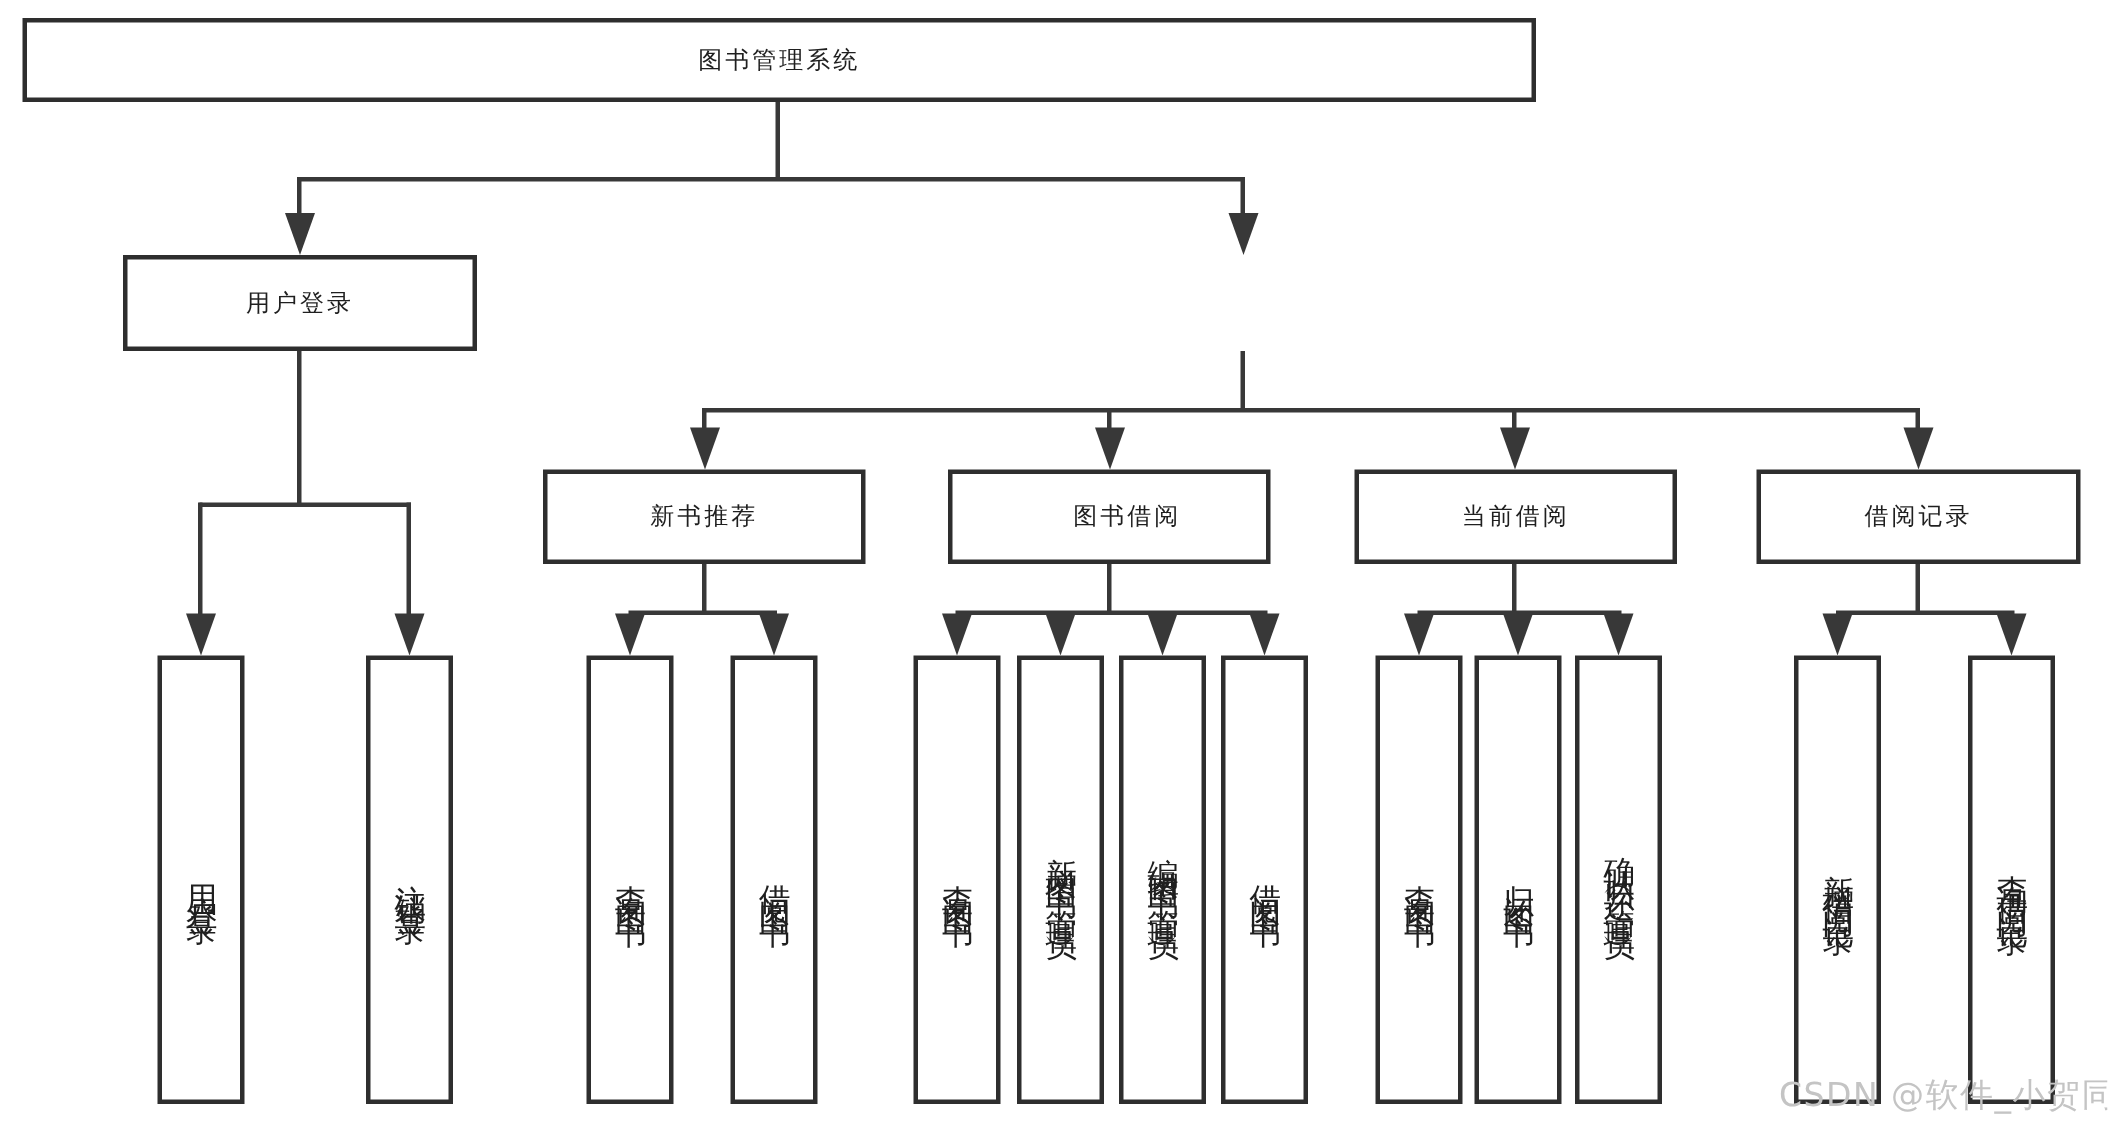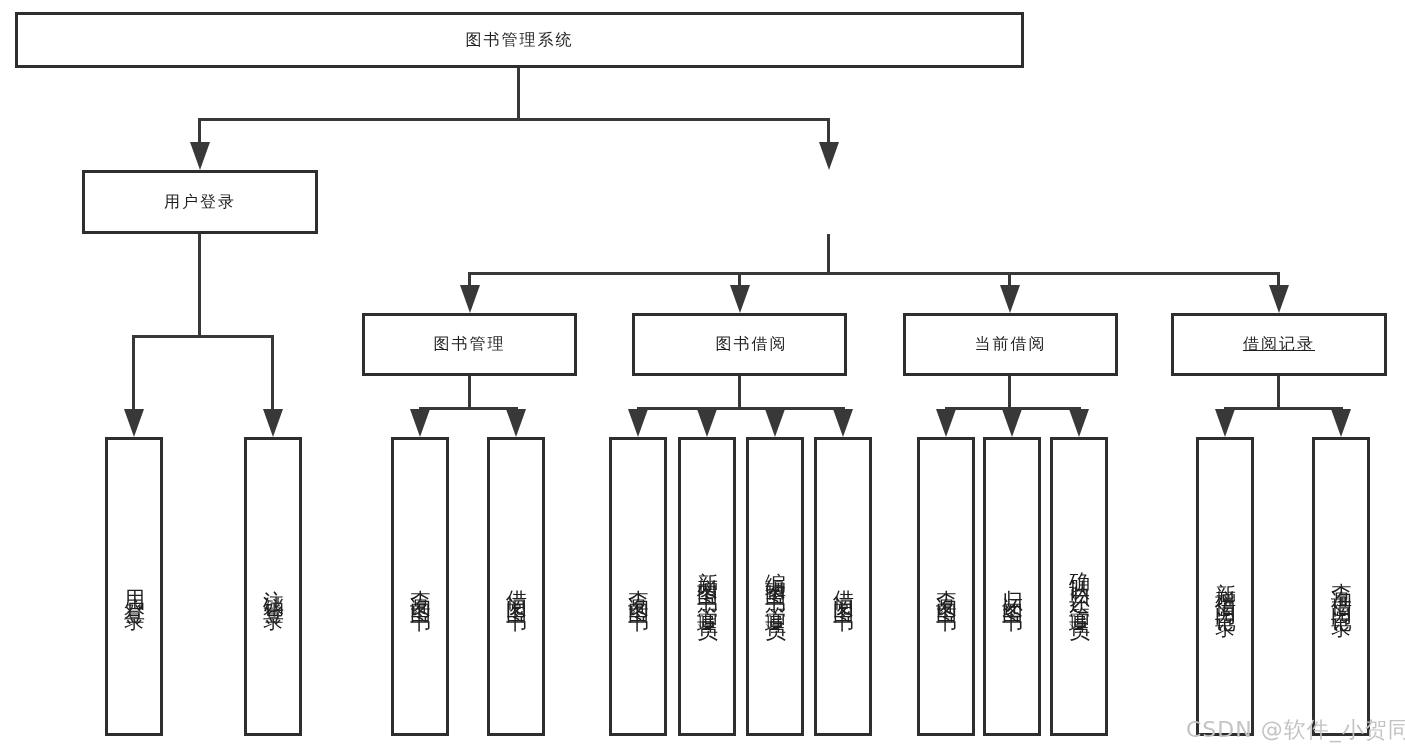--- a/index.html
+++ b/index.html
@@ -63,29 +63,29 @@
   <div class="vline" style="left:468px;top:272px;height:15px;"></div>
   <div class="vline" style="left:738px;top:272px;height:15px;"></div>
   <div class="vline" style="left:1008px;top:272px;height:15px;"></div>
   <div class="vline" style="left:1277px;top:272px;height:15px;"></div>
   <div class="arrow" style="left:460px;top:285px;"></div>
   <div class="arrow" style="left:730px;top:285px;"></div>
   <div class="arrow" style="left:1000px;top:285px;"></div>
   <div class="arrow" style="left:1269px;top:285px;"></div>
 
   <div class="box" style="left:362px;top:313px;width:215px;height:63px;">
-    <span class="lbl">图书管理</span>
+    <span class="lbl">新书推荐</span>
   </div>
   <div class="box" style="left:632px;top:313px;width:215px;height:63px;padding-left:24px;">
     <span class="lbl">图书借阅</span>
   </div>
   <div class="box" style="left:903px;top:313px;width:215px;height:63px;align-items:center;">
     <span class="lbl">当前借阅</span>
   </div>
-  <div class="box" style="left:1171px;top:313px;width:216px;height:63px;text-decoration:underline;">
+  <div class="box" style="left:1171px;top:313px;width:216px;height:63px;">
     <span class="lbl">借阅记录</span>
   </div>
 
   <div class="vline" style="left:468px;top:376px;height:33px;"></div>
   <div class="hline" style="left:419px;top:407px;width:99px;"></div>
   <div class="arrow" style="left:410px;top:409px;"></div>
   <div class="arrow" style="left:506px;top:409px;"></div>
 
   <div class="vline" style="left:738px;top:376px;height:33px;"></div>
   <div class="hline" style="left:637px;top:407px;width:208px;"></div>

